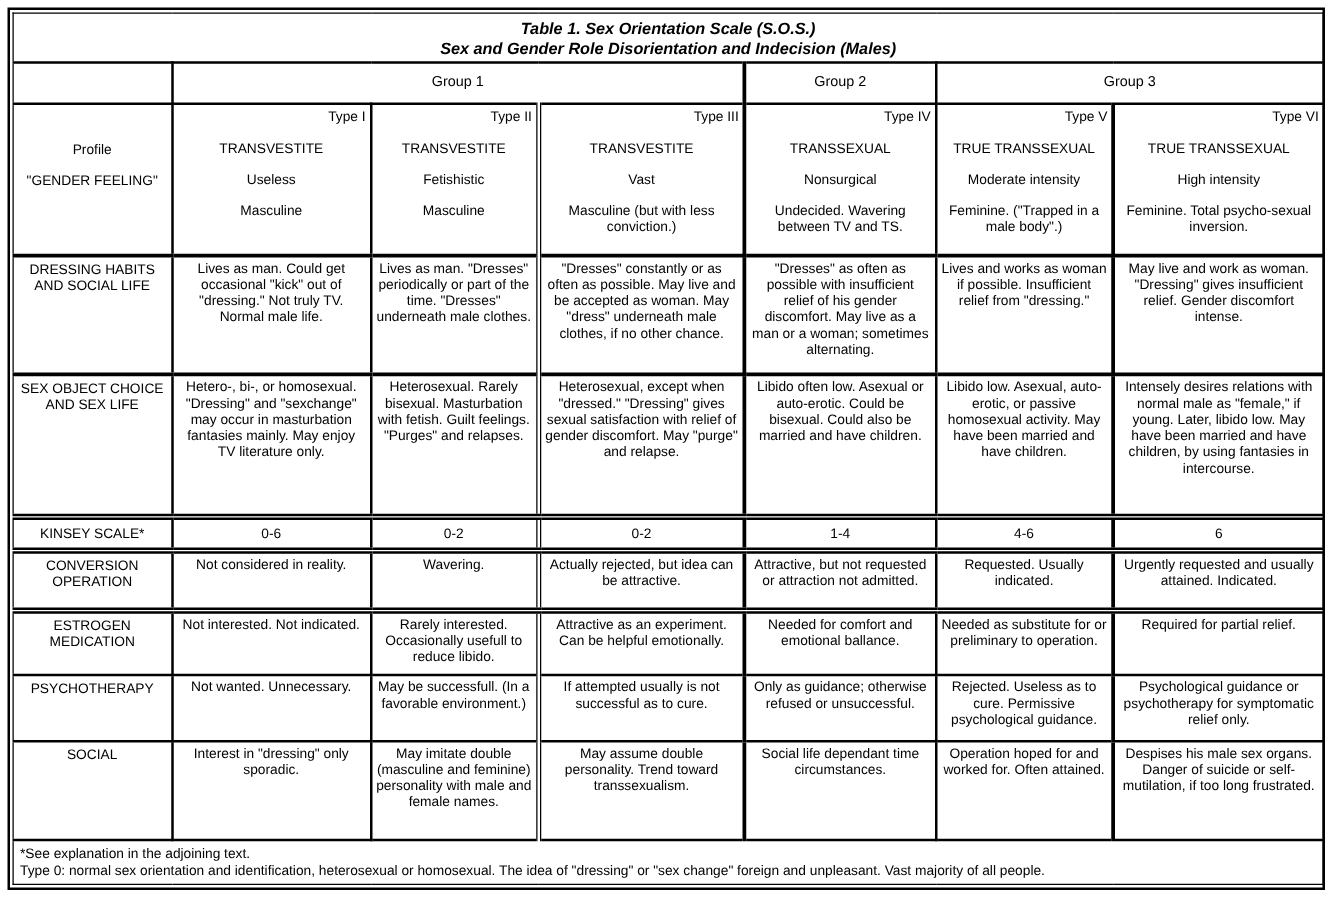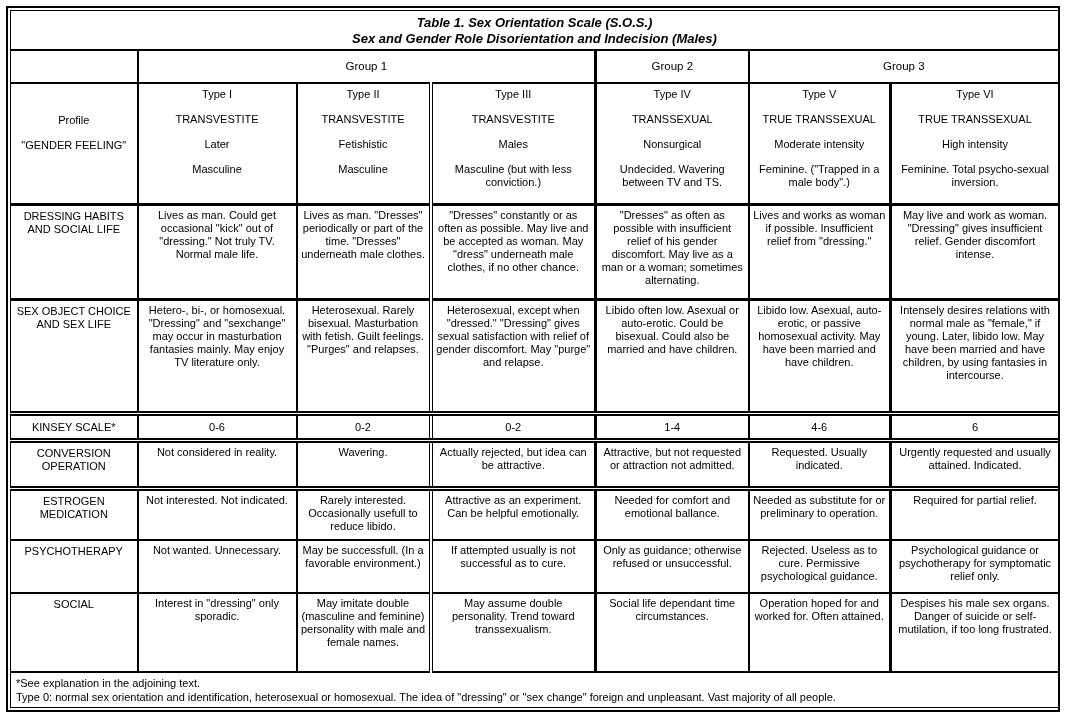--- a/index.html
+++ b/index.html
@@ -41,21 +41,21 @@
     font-weight: bold;
     font-style: italic;
     font-size: 13px;
     line-height: 16px;
     padding-top: 4px;
   }
   .group-cell { font-size: 11.5px; padding-top: 9px; }
 
   
   .pcell > div { margin-bottom: 12px; }
-  .pcell > div:first-child { margin-top: 1px; }
+  .pcell > div:first-child { margin-top: 1px; text-align: right; }
   .plabel > div:first-child { margin-top: 27px; }
   .plabel > div { margin-bottom: 12px; }
 
   .rowlabel { padding-top: 4px; }
   .kinsey-row td { padding-top: 5px; }
 
   .foot-cell {
     text-align: left;
     font-size: 11px;
     line-height: 14px;
@@ -93,33 +93,33 @@
   </tr>
 
   <tr class="hb-b" style="height:112px">
     <td class="vr-a plabel">
       <div>Profile</div>
       <div>"GENDER FEELING"</div>
     </td>
     <td class="vr-a pcell">
       <div>Type I</div>
       <div>TRANSVESTITE</div>
-      <div>Later</div>
+      <div>Useless</div>
       <div>Masculine</div>
     </td>
     <td class="vr-b pcell">
       <div>Type II</div>
       <div>TRANSVESTITE</div>
       <div>Fetishistic</div>
       <div>Masculine</div>
     </td>
     <td class="vr-c pcell">
       <div>Type III</div>
       <div>TRANSVESTITE</div>
-      <div>Males</div>
+      <div>Vast</div>
       <div>Masculine (but with less conviction.)</div>
     </td>
     <td class="vr-a pcell">
       <div>Type IV</div>
       <div>TRANSSEXUAL</div>
       <div>Nonsurgical</div>
       <div>Undecided. Wavering between TV and TS.</div>
     </td>
     <td class="vr-c pcell">
       <div>Type V</div>

